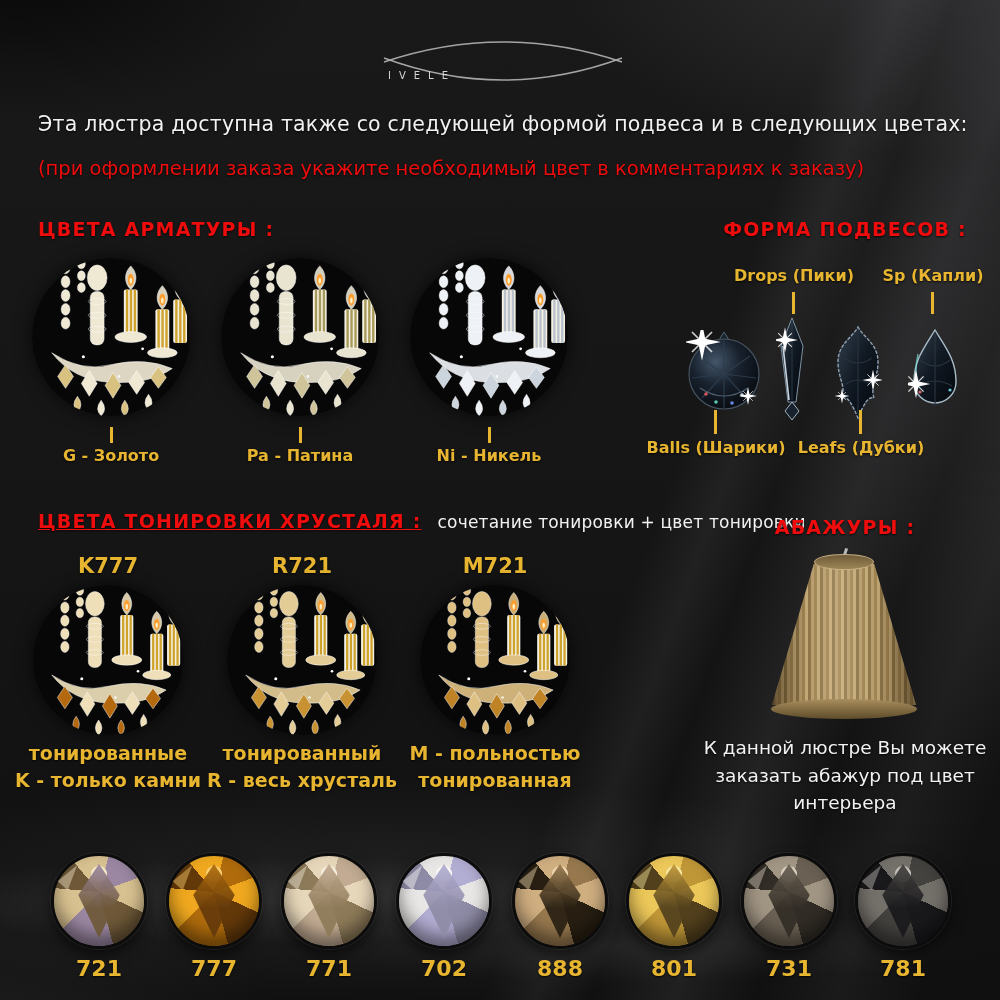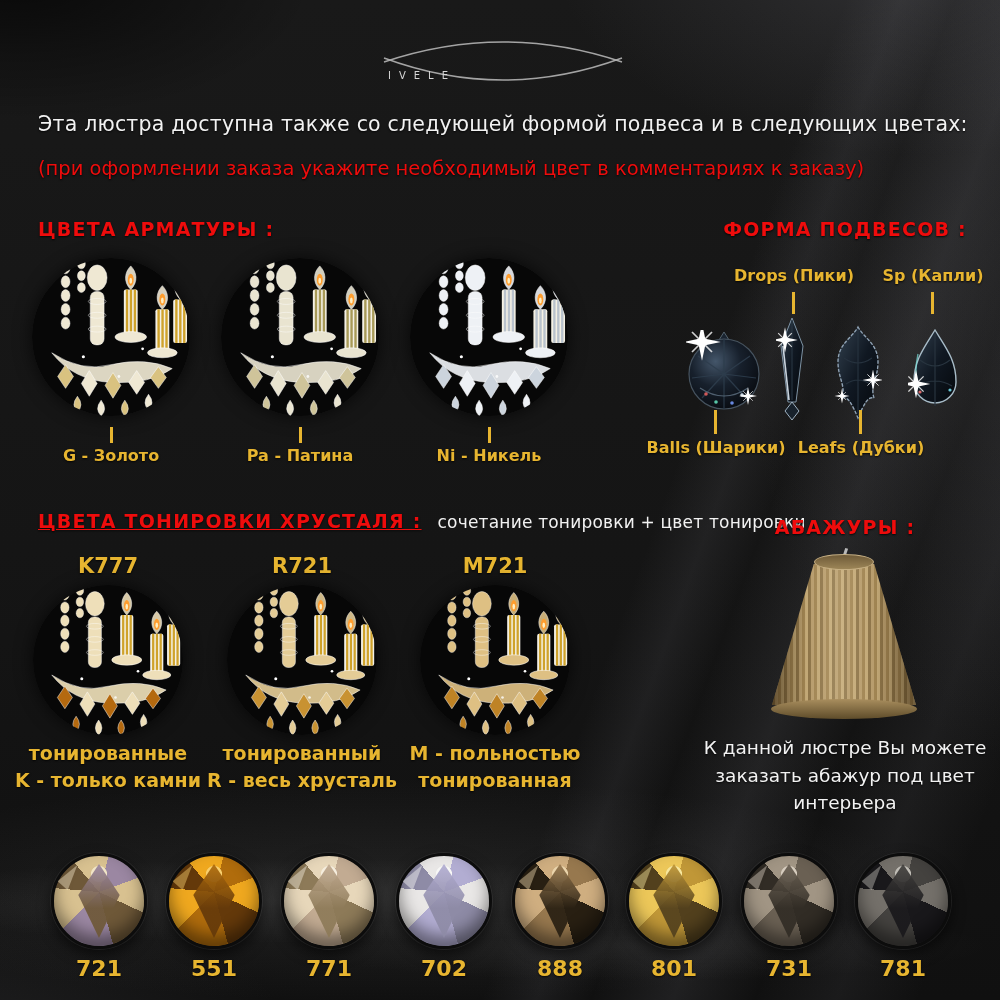--- a/index.html
+++ b/index.html
@@ -302,20 +302,20 @@
   <div class="gem" style="left: 51px; top: 853px; --g1: #d8c190; --g2: #9b87a2; --g3: #6e5838; --g4: #f1e5c6;"></div>
   <div class="gem" style="left: 166px; top: 853px; --g1: #efa81f; --g2: #b06c0c; --g3: #64390a; --g4: #f8cf6e;"></div>
   <div class="gem" style="left: 281px; top: 853px; --g1: #e7d7ba; --g2: #c2ab92; --g3: #8d7a58; --g4: #f5eddd;"></div>
   <div class="gem" style="left: 396px; top: 853px; --g1: #e9e7e6; --g2: #b2add2; --g3: #8e8ba6; --g4: #f8f8f6;"></div>
   <div class="gem" style="left: 512px; top: 853px; --g1: #cfae80; --g2: #97784e; --g3: #281f12; --g4: #ead4ab;"></div>
   <div class="gem" style="left: 626px; top: 853px; --g1: #ecc759; --g2: #c09737; --g3: #52401d; --g4: #f7e79e;"></div>
   <div class="gem" style="left: 741px; top: 853px; --g1: #a19584; --g2: #6a6053; --g3: #312c25; --g4: #d6ccbe;"></div>
   <div class="gem" style="left: 855px; top: 853px; --g1: #74706a; --g2: #44423f; --g3: #19181b; --g4: #bfbcb5;"></div>
 
   <div class="gem-code" style="left:49px;top:956px;">721</div>
-  <div class="gem-code" style="left:164px;top:956px;">551</div>
+  <div class="gem-code" style="left:164px;top:956px;">777</div>
   <div class="gem-code" style="left:279px;top:956px;">771</div>
   <div class="gem-code" style="left:394px;top:956px;">702</div>
   <div class="gem-code" style="left:510px;top:956px;">888</div>
   <div class="gem-code" style="left:624px;top:956px;">801</div>
   <div class="gem-code" style="left:739px;top:956px;">731</div>
   <div class="gem-code" style="left:853px;top:956px;">781</div>
 </div>
 
 </body></html>

